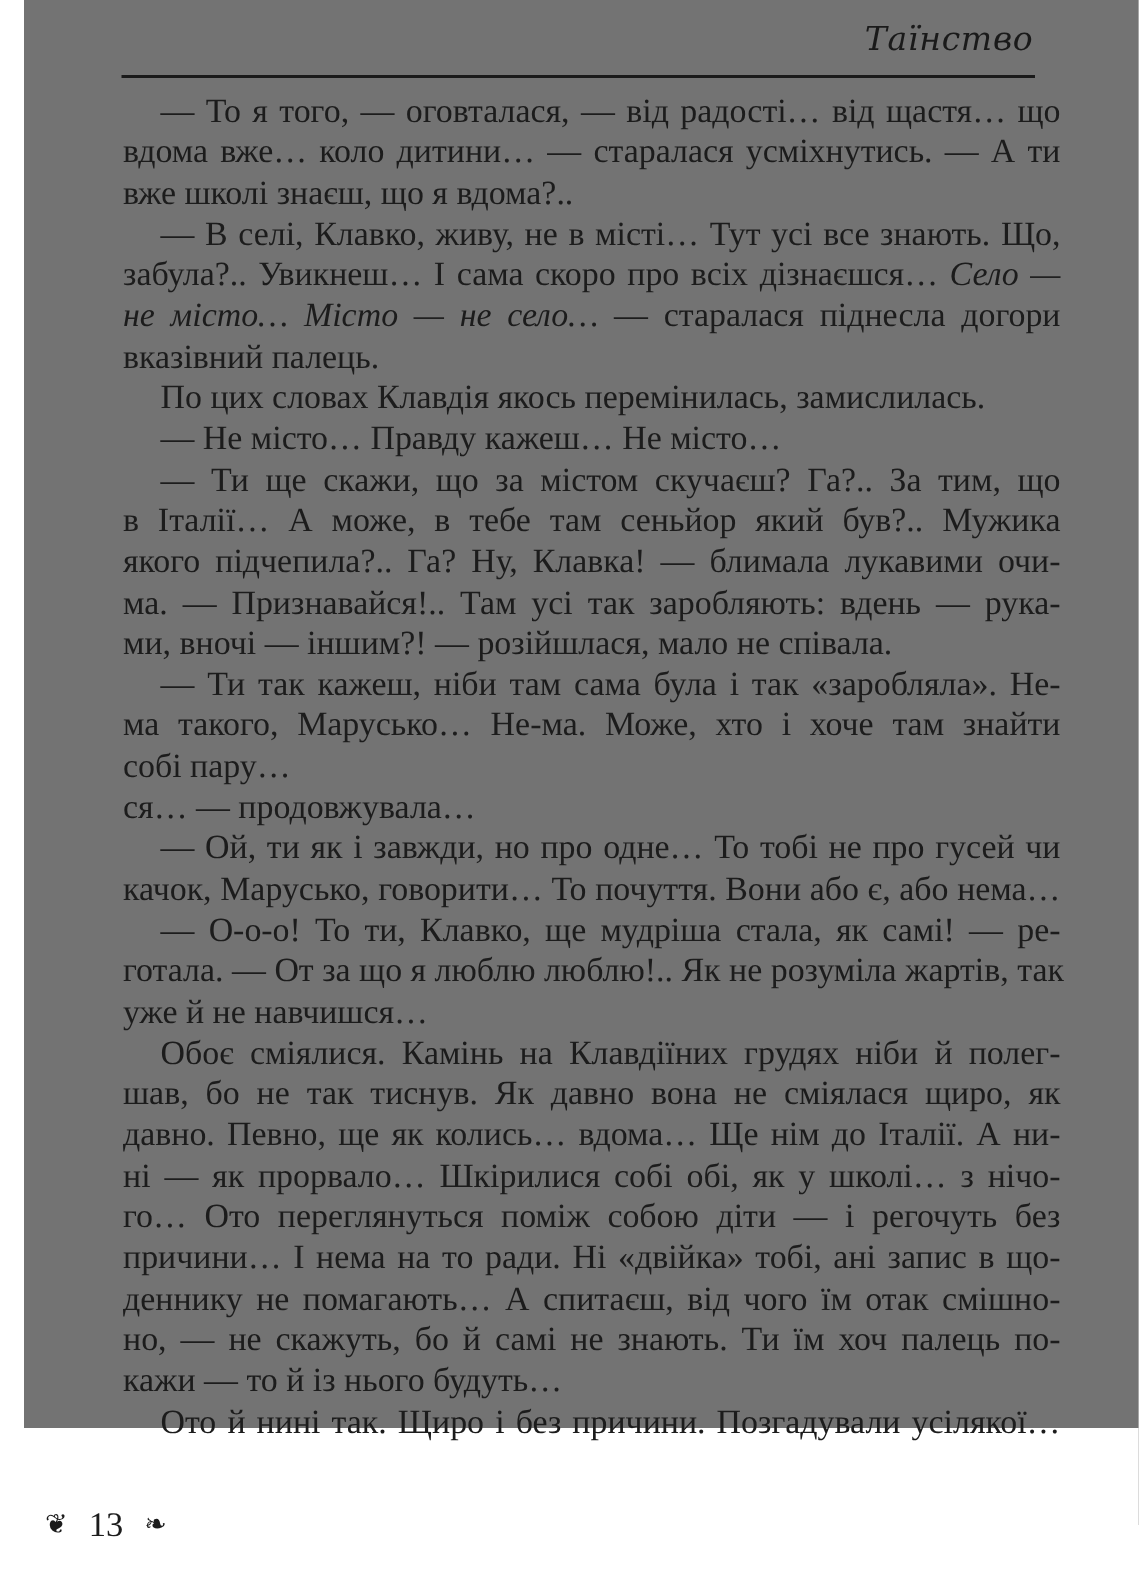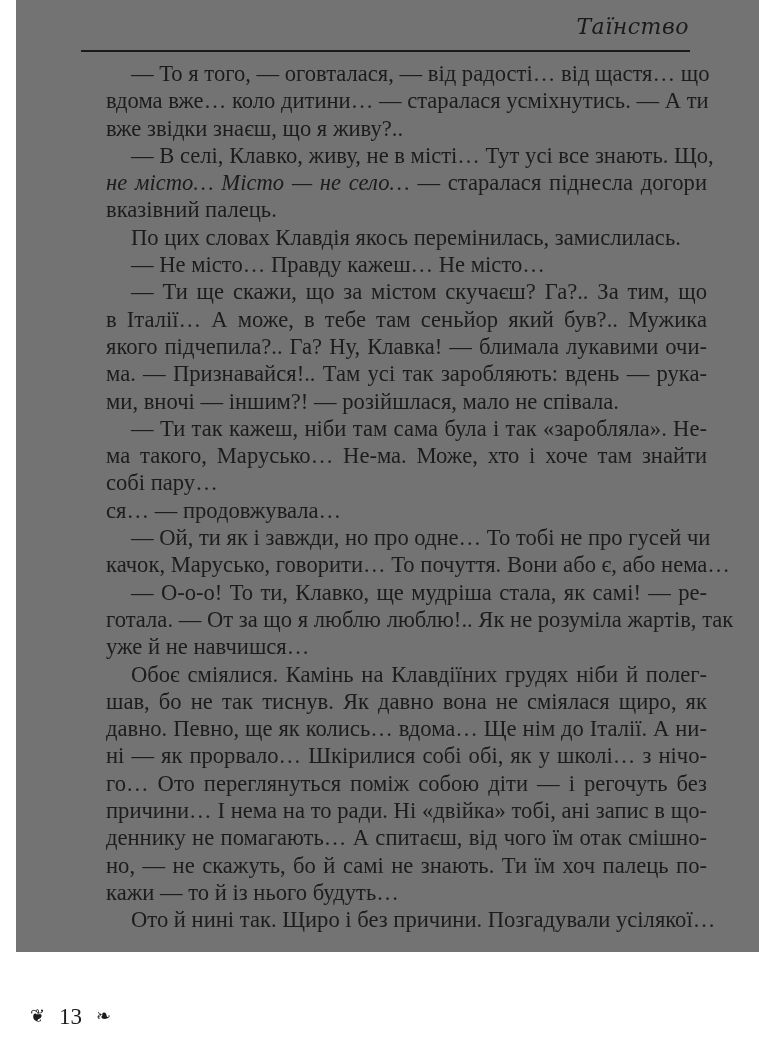--- a/index.html
+++ b/index.html
@@ -11,42 +11,43 @@
     font-size: 22px; color: #1a1a1a; letter-spacing: 0.5px;
   }
   .rule {
     position: absolute; left: 65px; top: 50px; width: 609px; height: 2px; background: #1a1a1a;
   }
   .body-text {
     position: absolute; left: 66px; top: 60px; width: 625px;
     font-family: "Liberation Serif", serif; font-size: 22.6px; line-height: 27.3px;
     color: #1c1c1c; text-align: justify;
   }
-  .line { display: block; white-space: nowrap; text-align: justify; text-align-last: justify; height: 27.3px; margin-left: 24px; }
+  .line { display: block; white-space: nowrap; text-align: justify; text-align-last: justify; height: 27.3px; }
   .line.last { text-align-last: left; }
   .line.indent { padding-left: 25px; }
   .it { font-style: italic; }
   .folio {
     position: absolute; top: 1004px; left: 0; width: 759px; text-align: left;
     font-family: "Liberation Serif", serif; font-size: 23px; color: #1c1c1c;
   }
   .orn { display: inline-block; font-size: 18px; vertical-align: 2px; margin: 0 14px; }
 </style>
 </head>
 <body>
 
 <div class="page">
   <div class="running-head">Таїнство</div>
   <div class="rule"></div>
 
   <div class="body-text" id="body-text">
       <span class="line indent">— То я того, — оговталася, — від радості… від щастя… що</span>
       <span class="line">вдома вже… коло дитини… — старалася усміхнутись. — А ти</span>
-      <span class="line last">вже звідки знаєш, що я живу?..</span>
+      <span class="line last">вже школі знаєш, що я вдома?..</span>
       <span class="line indent">— В селі, Клавко, живу, не в місті… Тут усі все знають. Що,</span>
+      <span class="line"><span>забула?.. Увикнеш… І сама скоро про всіх дізнаєшся… </span><span class="it">Село —</span></span>
       <span class="line"><span class="it">не місто… Місто — не село…</span><span> — старалася піднесла догори</span></span>
       <span class="line last">вказівний палець.</span>
       <span class="line indent last">По цих словах Клавдія якось перемінилась, замислилась.</span>
       <span class="line indent last">— Не місто… Правду кажеш… Не місто…</span>
       <span class="line indent">— Ти ще скажи, що за містом скучаєш? Га?.. За тим, що</span>
       <span class="line">в Італії… А може, в тебе там сеньйор який був?.. Мужика</span>
       <span class="line">якого підчепила?.. Га? Ну, Клавка! — блимала лукавими очи-</span>
       <span class="line">ма. — Признавайся!.. Там усі так заробляють: вдень — рука-</span>
       <span class="line last">ми, вночі — іншим?! — розійшлася, мало не співала.</span>
       <span class="line indent">— Ти так кажеш, ніби там сама була і так «заробляла». Не-</span>

